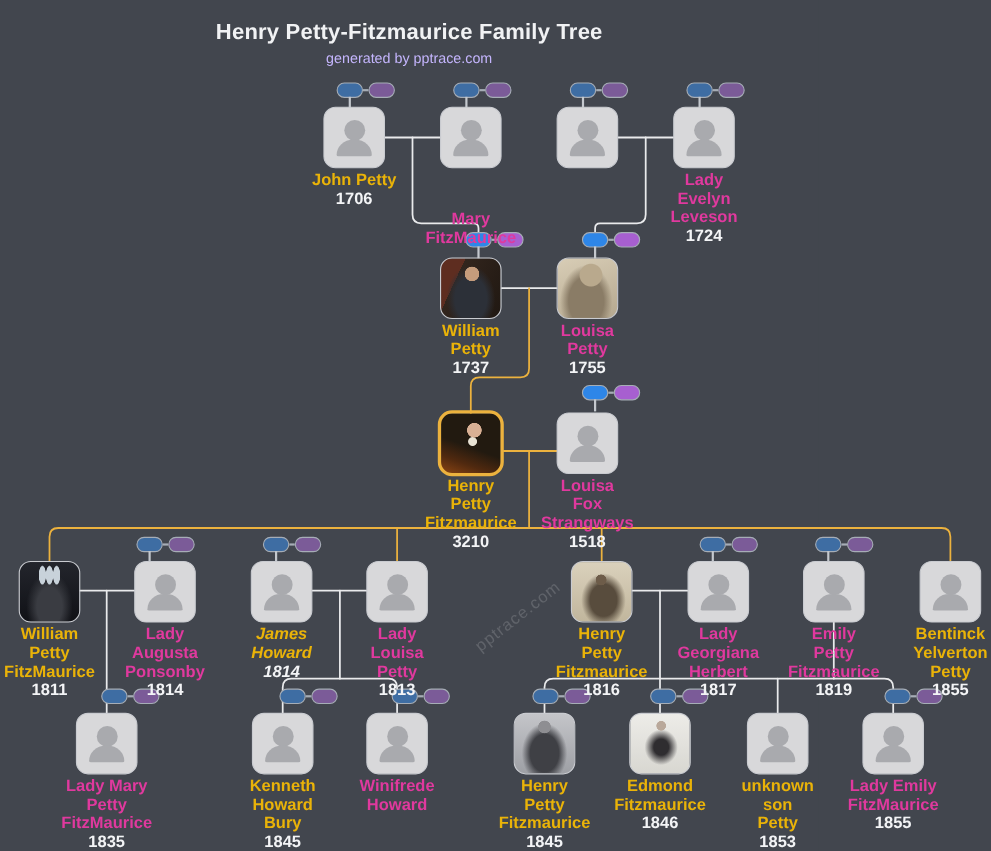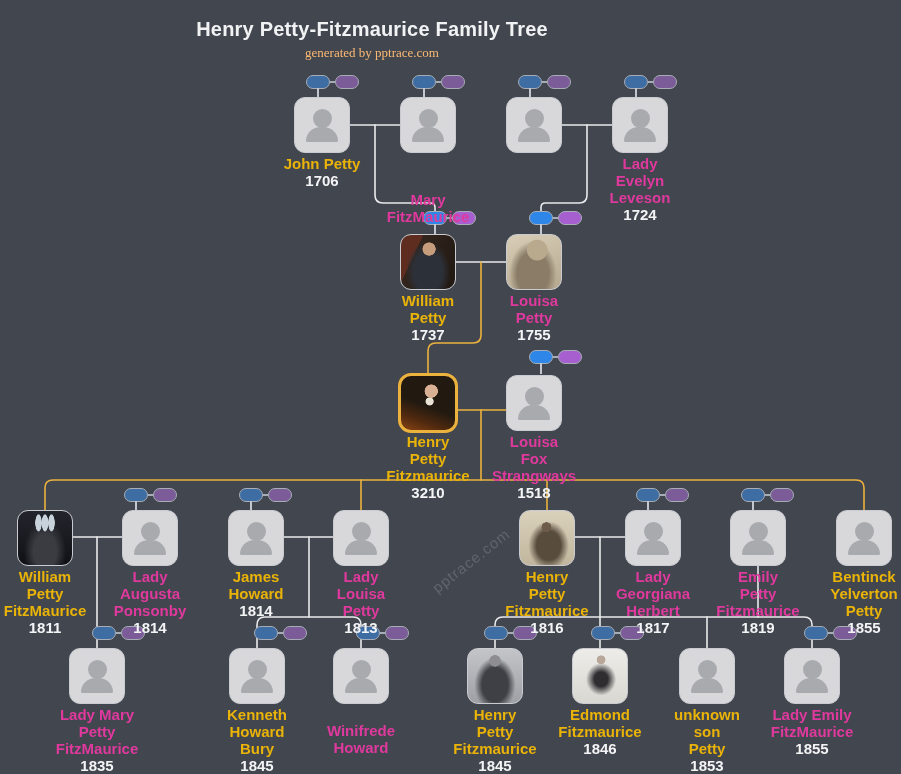--- a/index.html
+++ b/index.html
@@ -1,21 +1,21 @@
 <!DOCTYPE html>
 <html><head>
 <meta charset="utf-8">
 <style>
   html,body{margin:0;padding:0;background:#42464e;}
   body{width:901px;height:774px;overflow:hidden;font-family:"Liberation Sans",sans-serif;}
   #canvas{position:relative;width:744px;height:774px;background:#42464e;}
   #edges{position:absolute;left:0;top:0;width:901px;height:774px;z-index:1;}
   .header{position:absolute;top:18px;left:0;width:100%;text-align:center;z-index:5;}
   .title{font-size:20px;font-weight:600;color:#f1f2f4;letter-spacing:.2px;}
-  .subtitle{font-size:13px;color:#fdba74;margin-top:4px;font-family:Liberation Serif, serif;}
+  .subtitle{font-size:13px;color:#c4b5fd;margin-top:4px;}
   .watermark{position:absolute;left:386px;top:552px;width:170px;text-align:center;
     transform:rotate(-38deg);color:rgba(255,255,255,0.16);font-size:15px;letter-spacing:1px;
     z-index:2;pointer-events:none;}
   .person-node{position:absolute;width:56px;height:56px;border-radius:11px;z-index:4;
     box-sizing:border-box;border:1px solid #c9cbd0;background:#d8d8da;}
   .person-node.highlighted{width:60px;height:60px;border:3px solid #ecb23e;border-radius:13px;}
   .ph-icon{position:absolute;left:0;top:0;right:0;bottom:0;display:block;}
   .ph-icon::before{content:"";position:absolute;left:50%;top:11px;width:19px;height:19px;
     margin-left:-9.5px;border-radius:50%;background:#a9aaae;}
   .ph-icon::after{content:"";position:absolute;left:50%;bottom:10px;width:32px;height:15px;
@@ -259,21 +259,21 @@
     </div>
     <div class="person-label" style="left: 84px; top: 568px;">
       <div class="name-f">Lady</div>
       <div class="name-f">Augusta</div>
       <div class="name-f">Ponsonby</div>
       <div class="person-year">1814</div>
     </div>
     <div class="person-node" style="left: 228px; top: 510px;">
       <span class="ph-icon"></span>
     </div>
-    <div class="person-label" style="left: 190px; top: 568px;">
+    <div class="person-label" style="left: 190px; top: 568px; font-style: italic;">
       <div class="name-m">James</div>
       <div class="name-m">Howard</div>
       <div class="person-year">1814</div>
     </div>
     <div class="person-node" style="left: 333px; top: 510px;">
       <span class="ph-icon"></span>
     </div>
     <div class="person-label" style="left: 295px; top: 568px;">
       <div class="name-f">Lady</div>
       <div class="name-f">Louisa</div>
@@ -328,21 +328,21 @@
     </div>
     <div class="person-label" style="left: 191px; top: 706px;">
       <div class="name-m">Kenneth</div>
       <div class="name-m">Howard</div>
       <div class="name-m">Bury</div>
       <div class="person-year">1845</div>
     </div>
     <div class="person-node" style="left: 333px; top: 648px;">
       <span class="ph-icon"></span>
     </div>
-    <div class="person-label" style="left: 295px; top: 722px;">
+    <div class="person-label" style="left: 295px; top: 706px;">
       <div class="name-f">Winifrede</div>
       <div class="name-f">Howard</div>
     </div>
     <div class="person-node photo-bw-1845" style="left: 467px; top: 648px;"></div>
     <div class="person-label" style="left: 429px; top: 706px;">
       <div class="name-m">Henry</div>
       <div class="name-m">Petty</div>
       <div class="name-m">Fitzmaurice</div>
       <div class="person-year">1845</div>
     </div>

